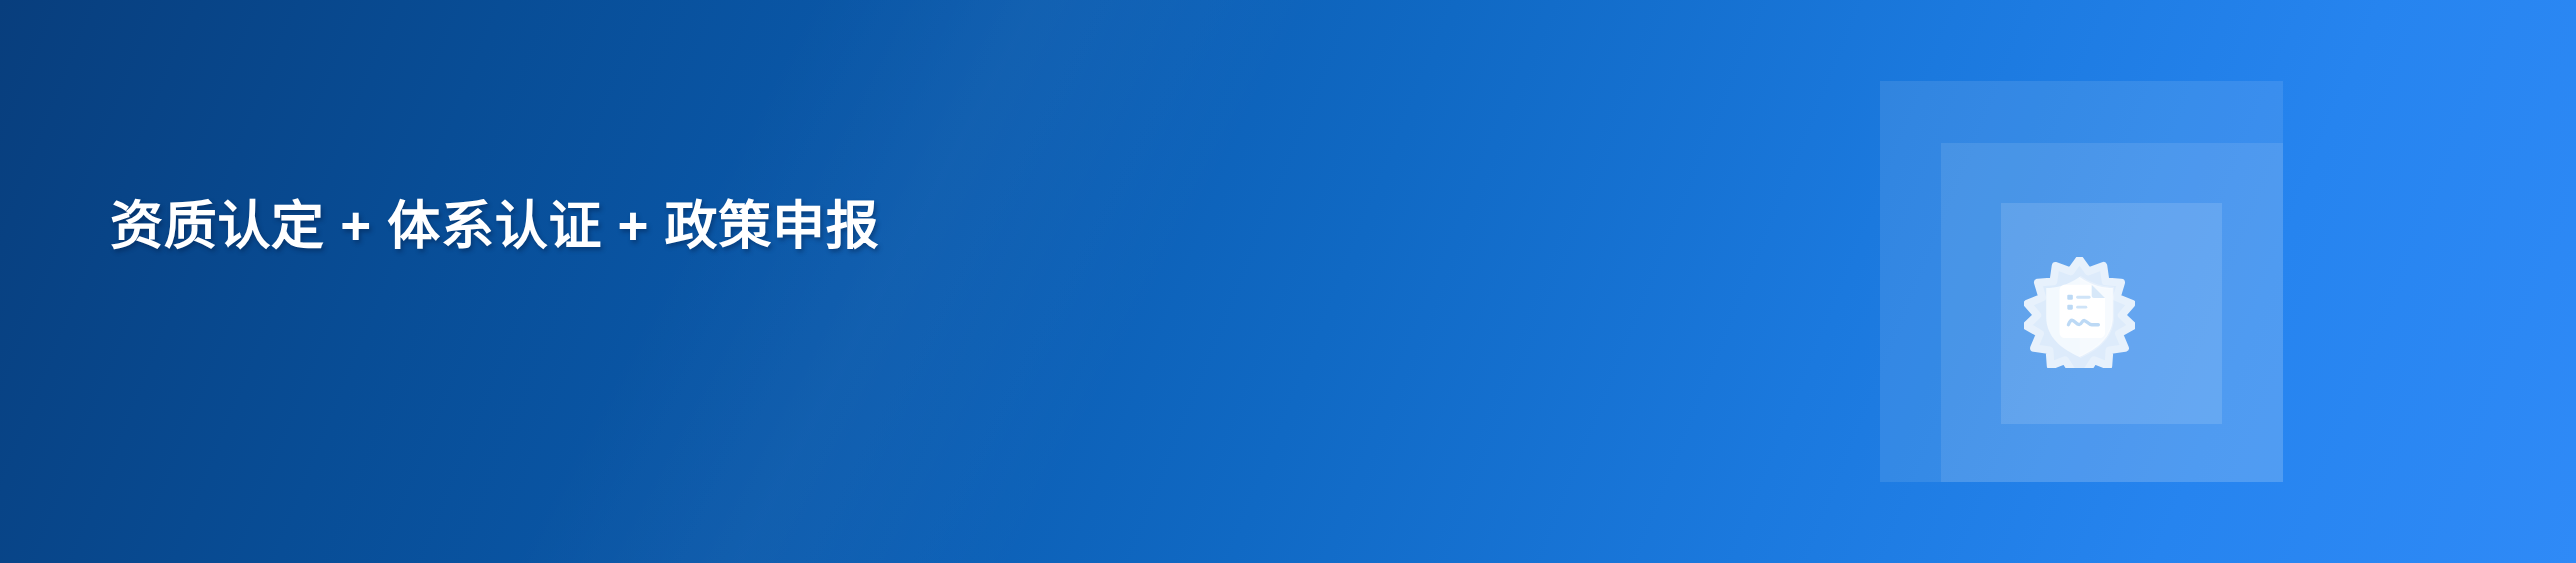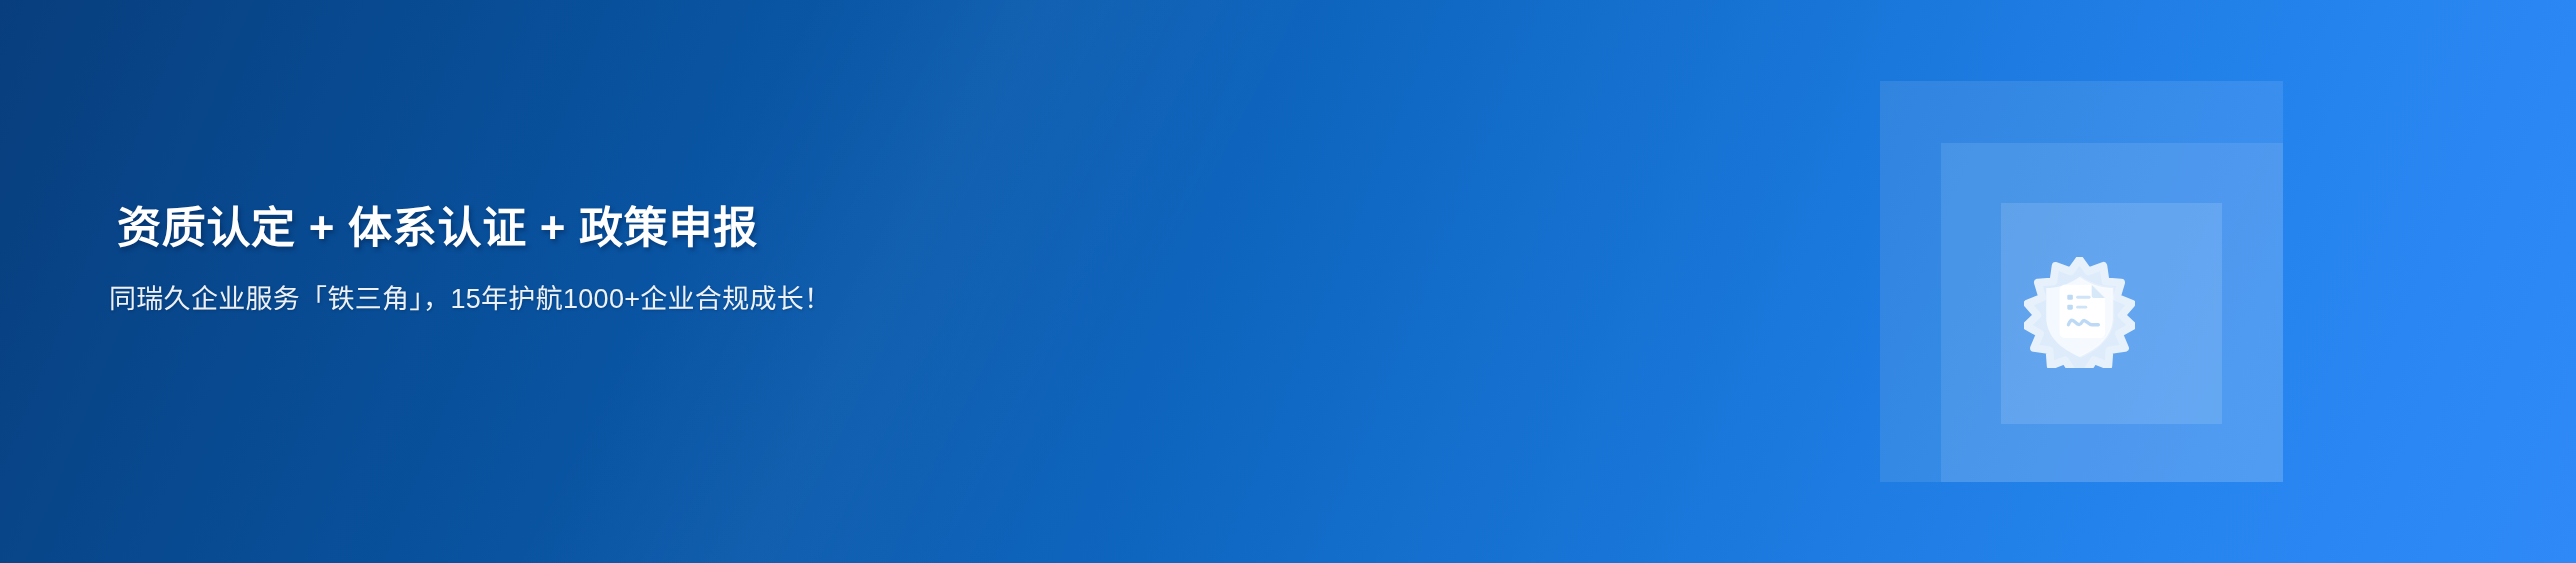--- a/index.html
+++ b/index.html
@@ -43,22 +43,22 @@
 
   
   .copy {
     position: absolute;
     left: 109px;
     top: 195px;
     width: 1610px;
   }
 
   .headline {
-    margin: 8px;
-    font-size: 44px;
+    margin: 1px;
+    font-size: 53px;
     line-height: 1.12;
     font-weight: 700;
     color: #ffffff;
     letter-spacing: 0.7px;
     text-shadow: 2px 2.7px 4px rgba(0, 24, 60, 0.38);
     white-space: nowrap;
   }
 
   .subhead {
     margin: 0;
@@ -123,21 +123,20 @@
 </style>
 </head>
 <body>
 
 <div class="banner">
 
   <div class="banner-sheen"></div>
 
   <div class="copy">
     <h1 class="headline">资质认定 + 体系认证 + 政策申报</h1>
-    <p class="subhead">同瑞久企业服务「铁三角」，15年护航1000+企业合规成长！</p>
   </div>
 
   <div class="deco">
 
     <div class="deco-square-outer"></div>
 
     <div class="deco-square-mid"></div>
 
     <div class="deco-square-inner"></div>
 

